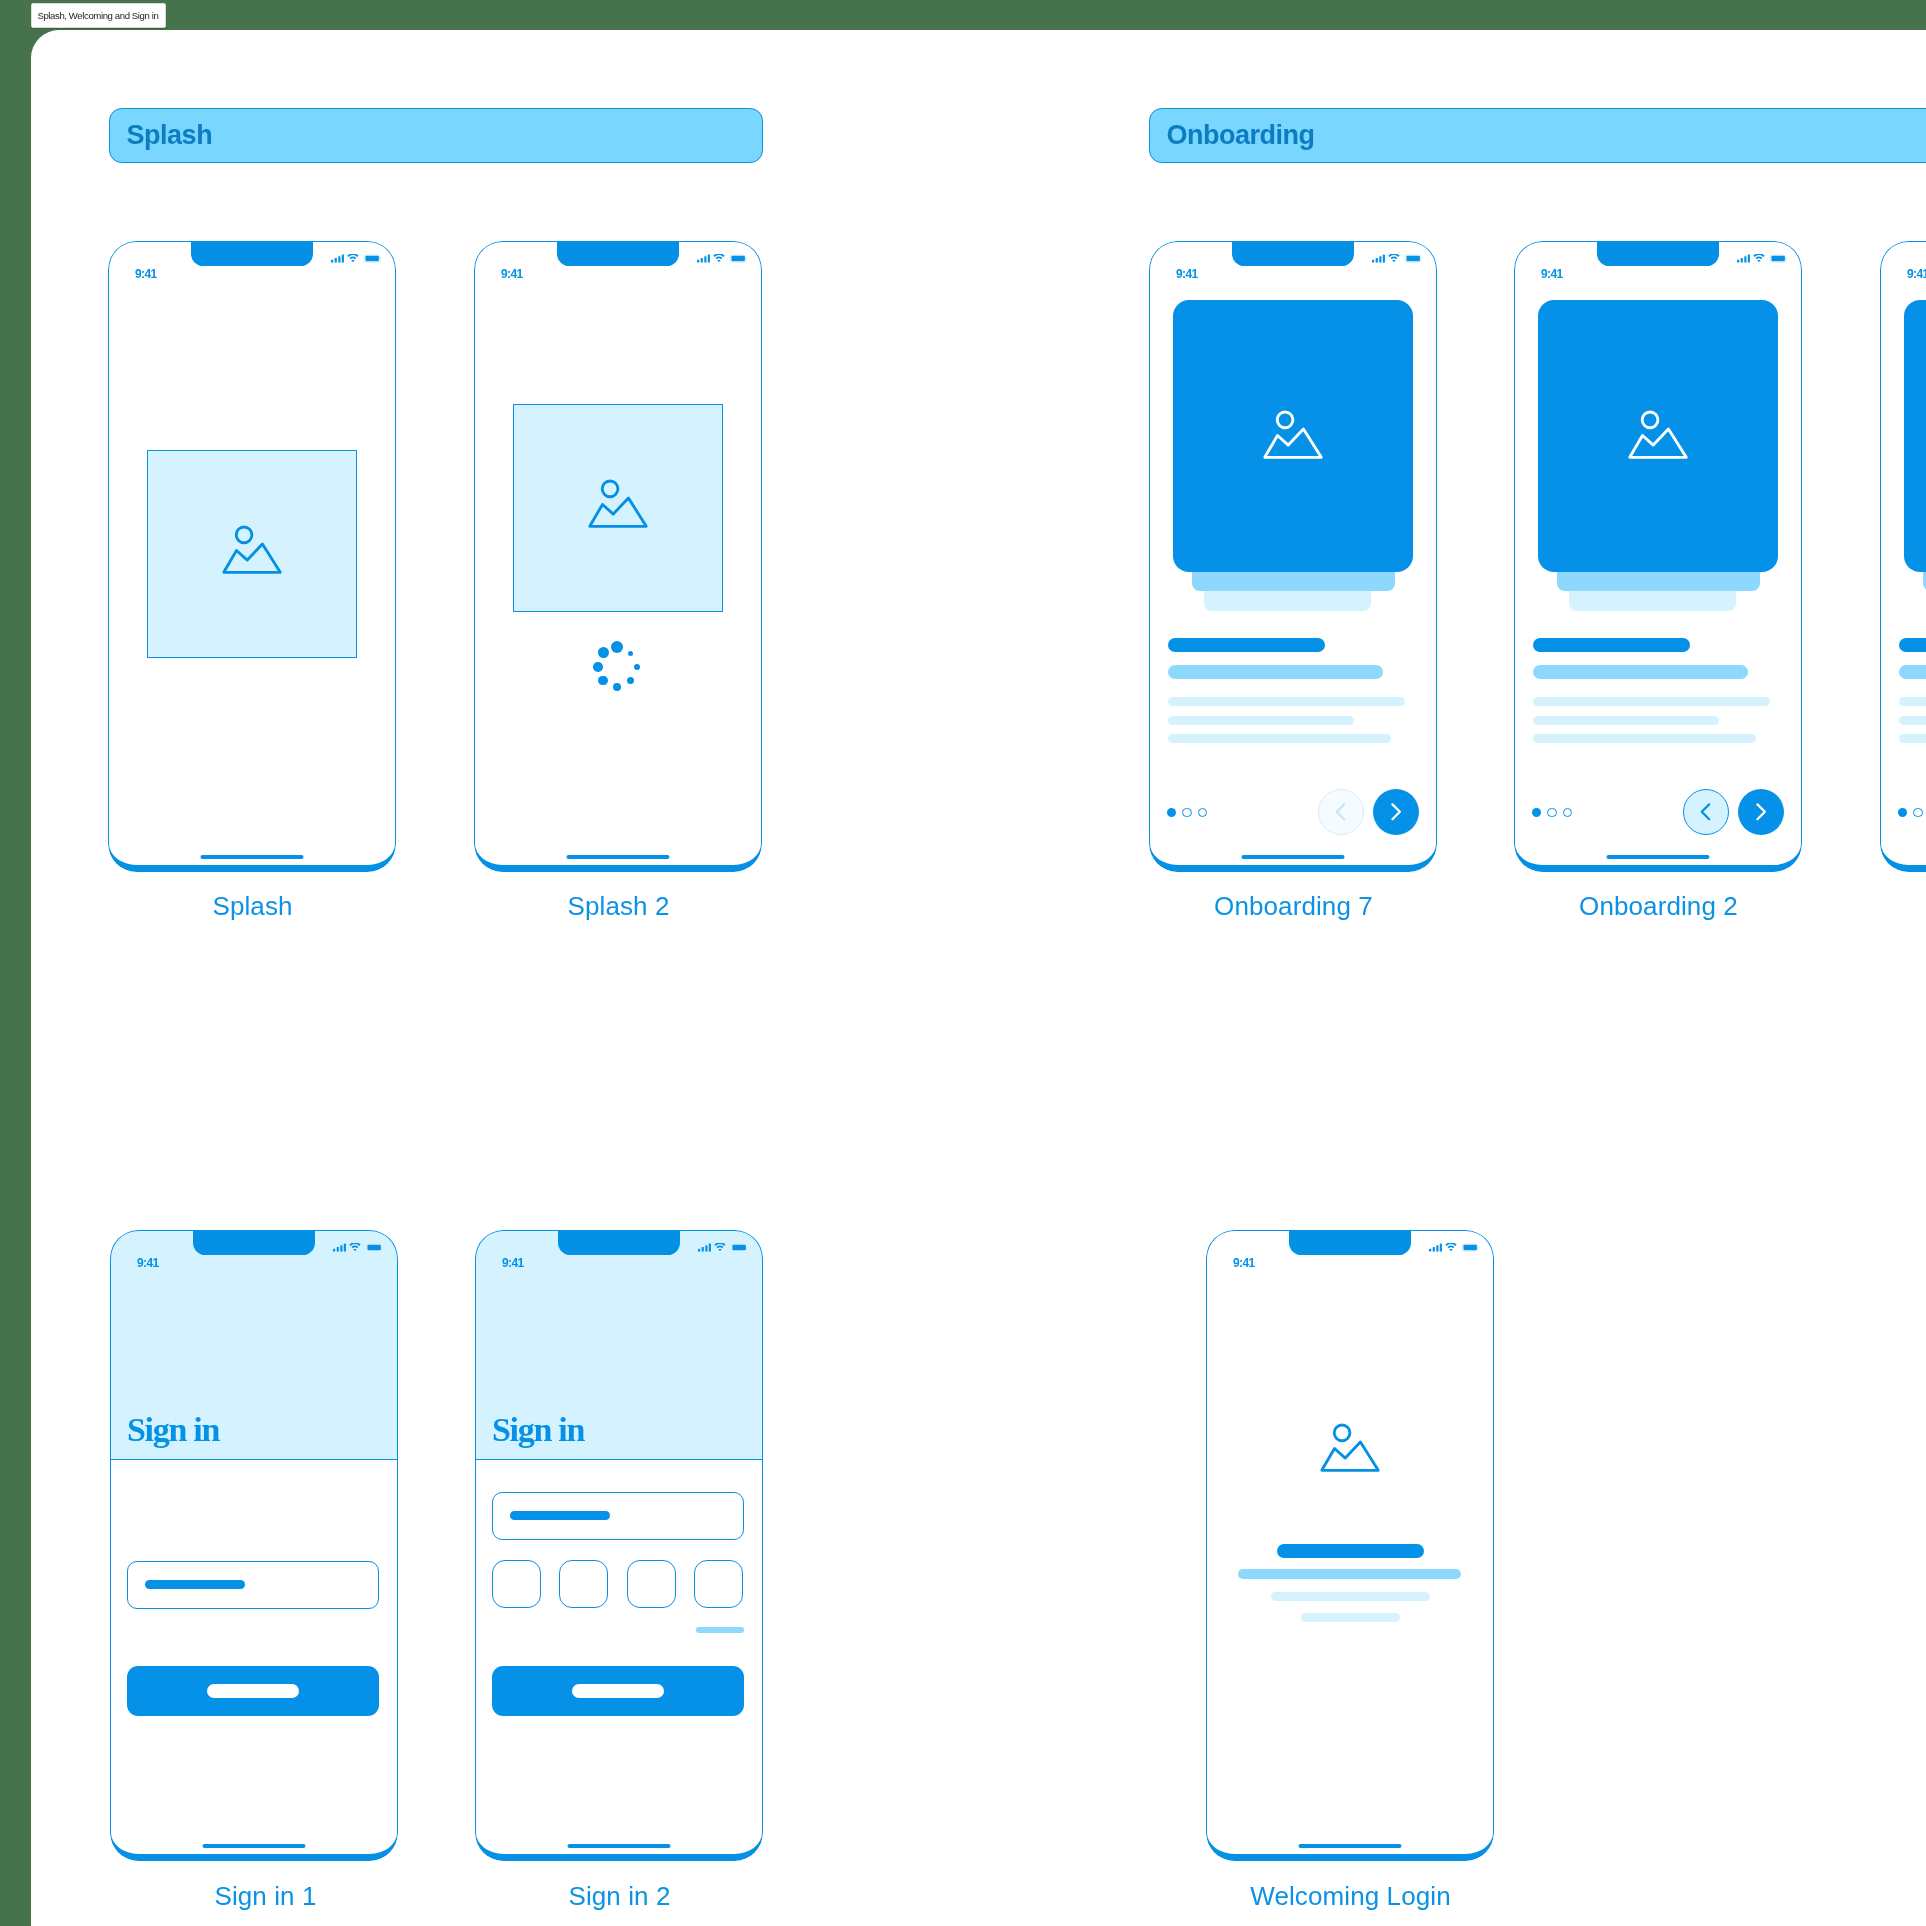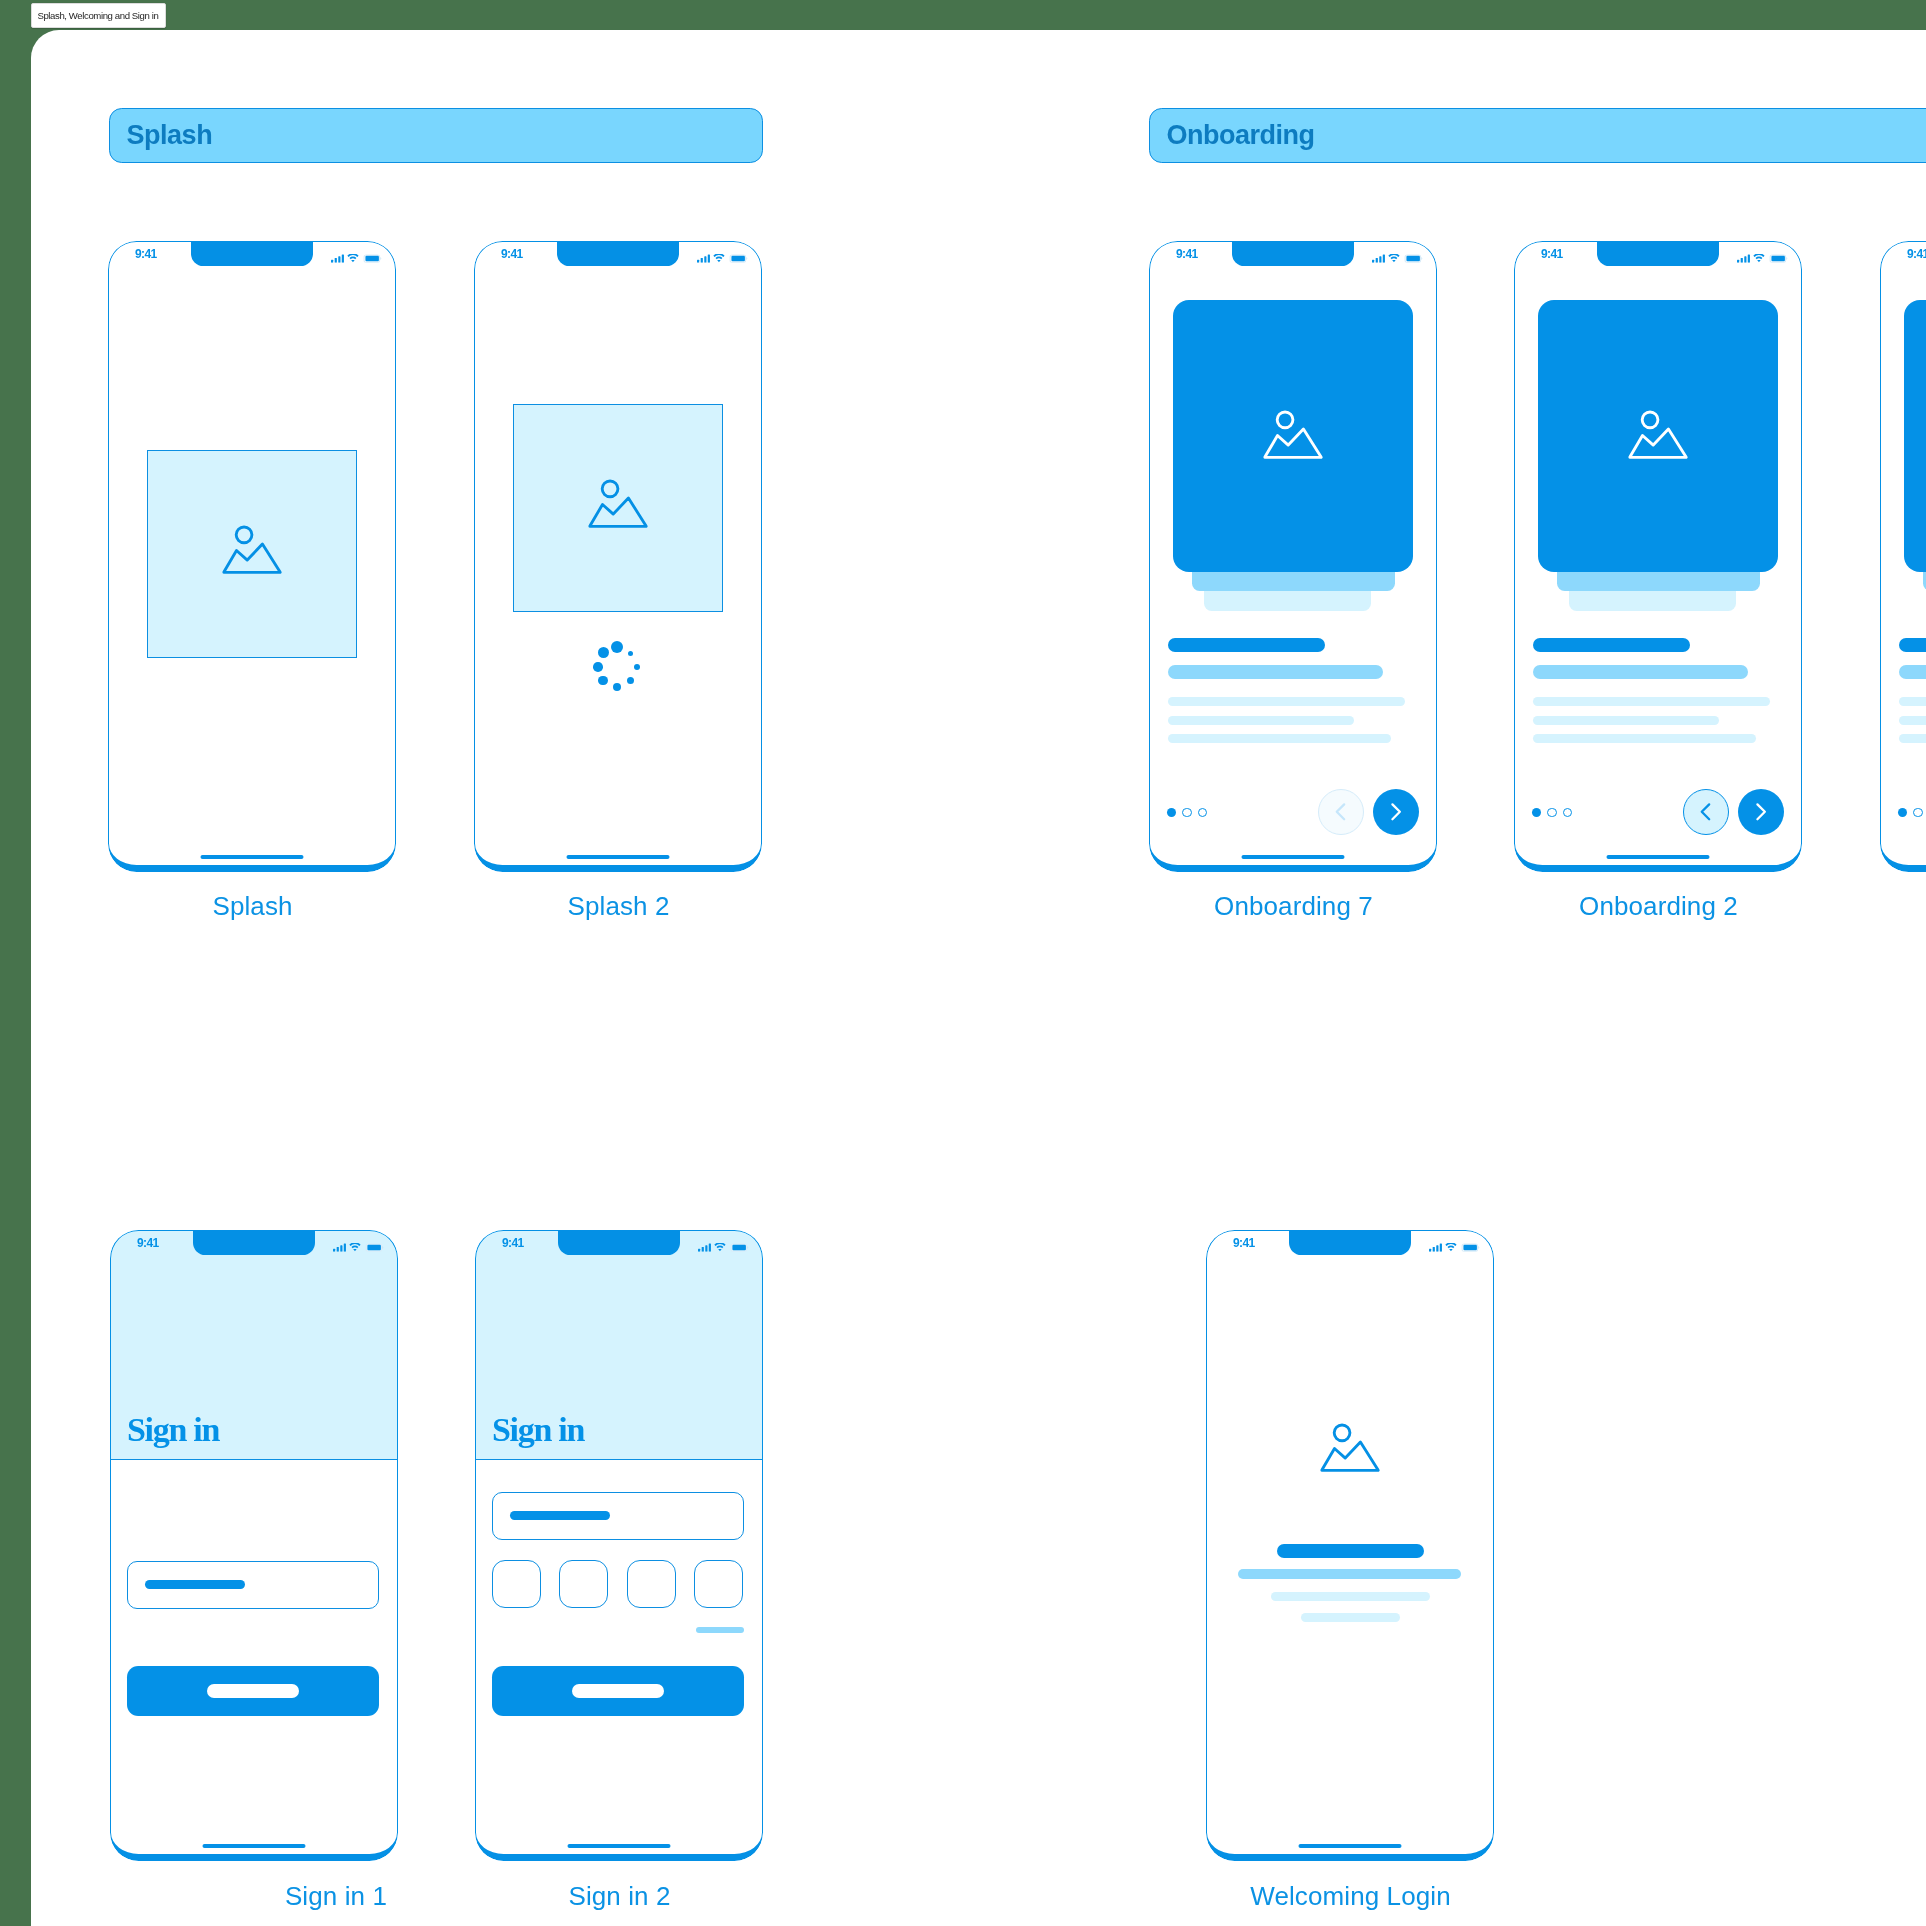--- a/index.html
+++ b/index.html
@@ -37,21 +37,21 @@
     width:122px;height:25px;background:#0490e5;
     border-bottom-left-radius:12.3px;border-bottom-right-radius:12.3px;}
   .phone .notch::before,.phone .notch::after{content:"";position:absolute;
     top:0;width:3.1px;height:3.1px;background:#0490e5;}
   .phone .notch::before{left:-3.1px;
     -webkit-mask:radial-gradient(circle 3.1px at 0 100%,transparent 98%,#000 100%);
     mask:radial-gradient(circle 3.1px at 0 100%,transparent 98%,#000 100%);}
   .phone .notch::after{right:-3.1px;
     -webkit-mask:radial-gradient(circle 3.1px at 100% 100%,transparent 98%,#000 100%);
     mask:radial-gradient(circle 3.1px at 100% 100%,transparent 98%,#000 100%);}
-  .phone .time{position:absolute;left:27px;top:7px;font-size:12px;
+  .phone .time{position:absolute;left:27px;top:27px;font-size:12px;
     font-weight:700;color:#0491e7;letter-spacing:-0.6px;line-height:1;text-align:center;}
   .phone .statusicons{position:absolute;left:223px;top:13px;}
   .phone .homebar{position:absolute;left:50%;transform:translateX(-50%);
     top:614px;width:103px;height:3.9px;border-radius:2.3px;background:#0491e7;}
   .tint-head{position:absolute;left:0;right:0;top:0;background:#d5f3fe;
     border-bottom:1.5px solid #0c8fe2;box-sizing:border-box;}
   .scr-title{position:absolute;font-size:34px;font-weight:700;color:#0491e7;
     letter-spacing:-1.3px;line-height:1;font-family:Liberation Serif, serif;}
 
   .caption{position:absolute;text-align:center;font-size:26px;color:#0b92e4;line-height:1;letter-spacing:0.1px;}
@@ -297,21 +297,21 @@
       <div class="scr-title" style="left:17px;top:183px;">Sign in</div>
       <div class="field" style="left:17.3px;top:331px;width:252px;height:48px;">
         <div class="bar" style="left:16.6px;top:18px;width:100px;height:9.2px;background:#0491e7;"></div>
       </div>
       <div class="cta" style="left:17.3px;top:436px;width:252px;height:50px;">
         <div class="lbl" style="width:92px;height:14px;"></div>
       </div>
       <div class="homebar"></div>
     </div>
   </div>
-  <div class="caption" style="left:67px;top:1853px;width:289px;text-align:right;">Sign in 1</div>
+  <div class="caption" style="left:90px;top:1853px;width:289px;">Sign in 1</div>
 
   <div class="phone" style="left:444px;top:1200px;">
     <div class="body">
       <div class="frame"></div>
       <div class="tint-head" style="height:230px;"></div>
       <div class="notch"></div>
       <div class="time">9:41</div>
       <div class="statusicons">
         <svg width="51" height="8.9" viewBox="0 0 133 23">
             <use href="#ic-status"></use>

